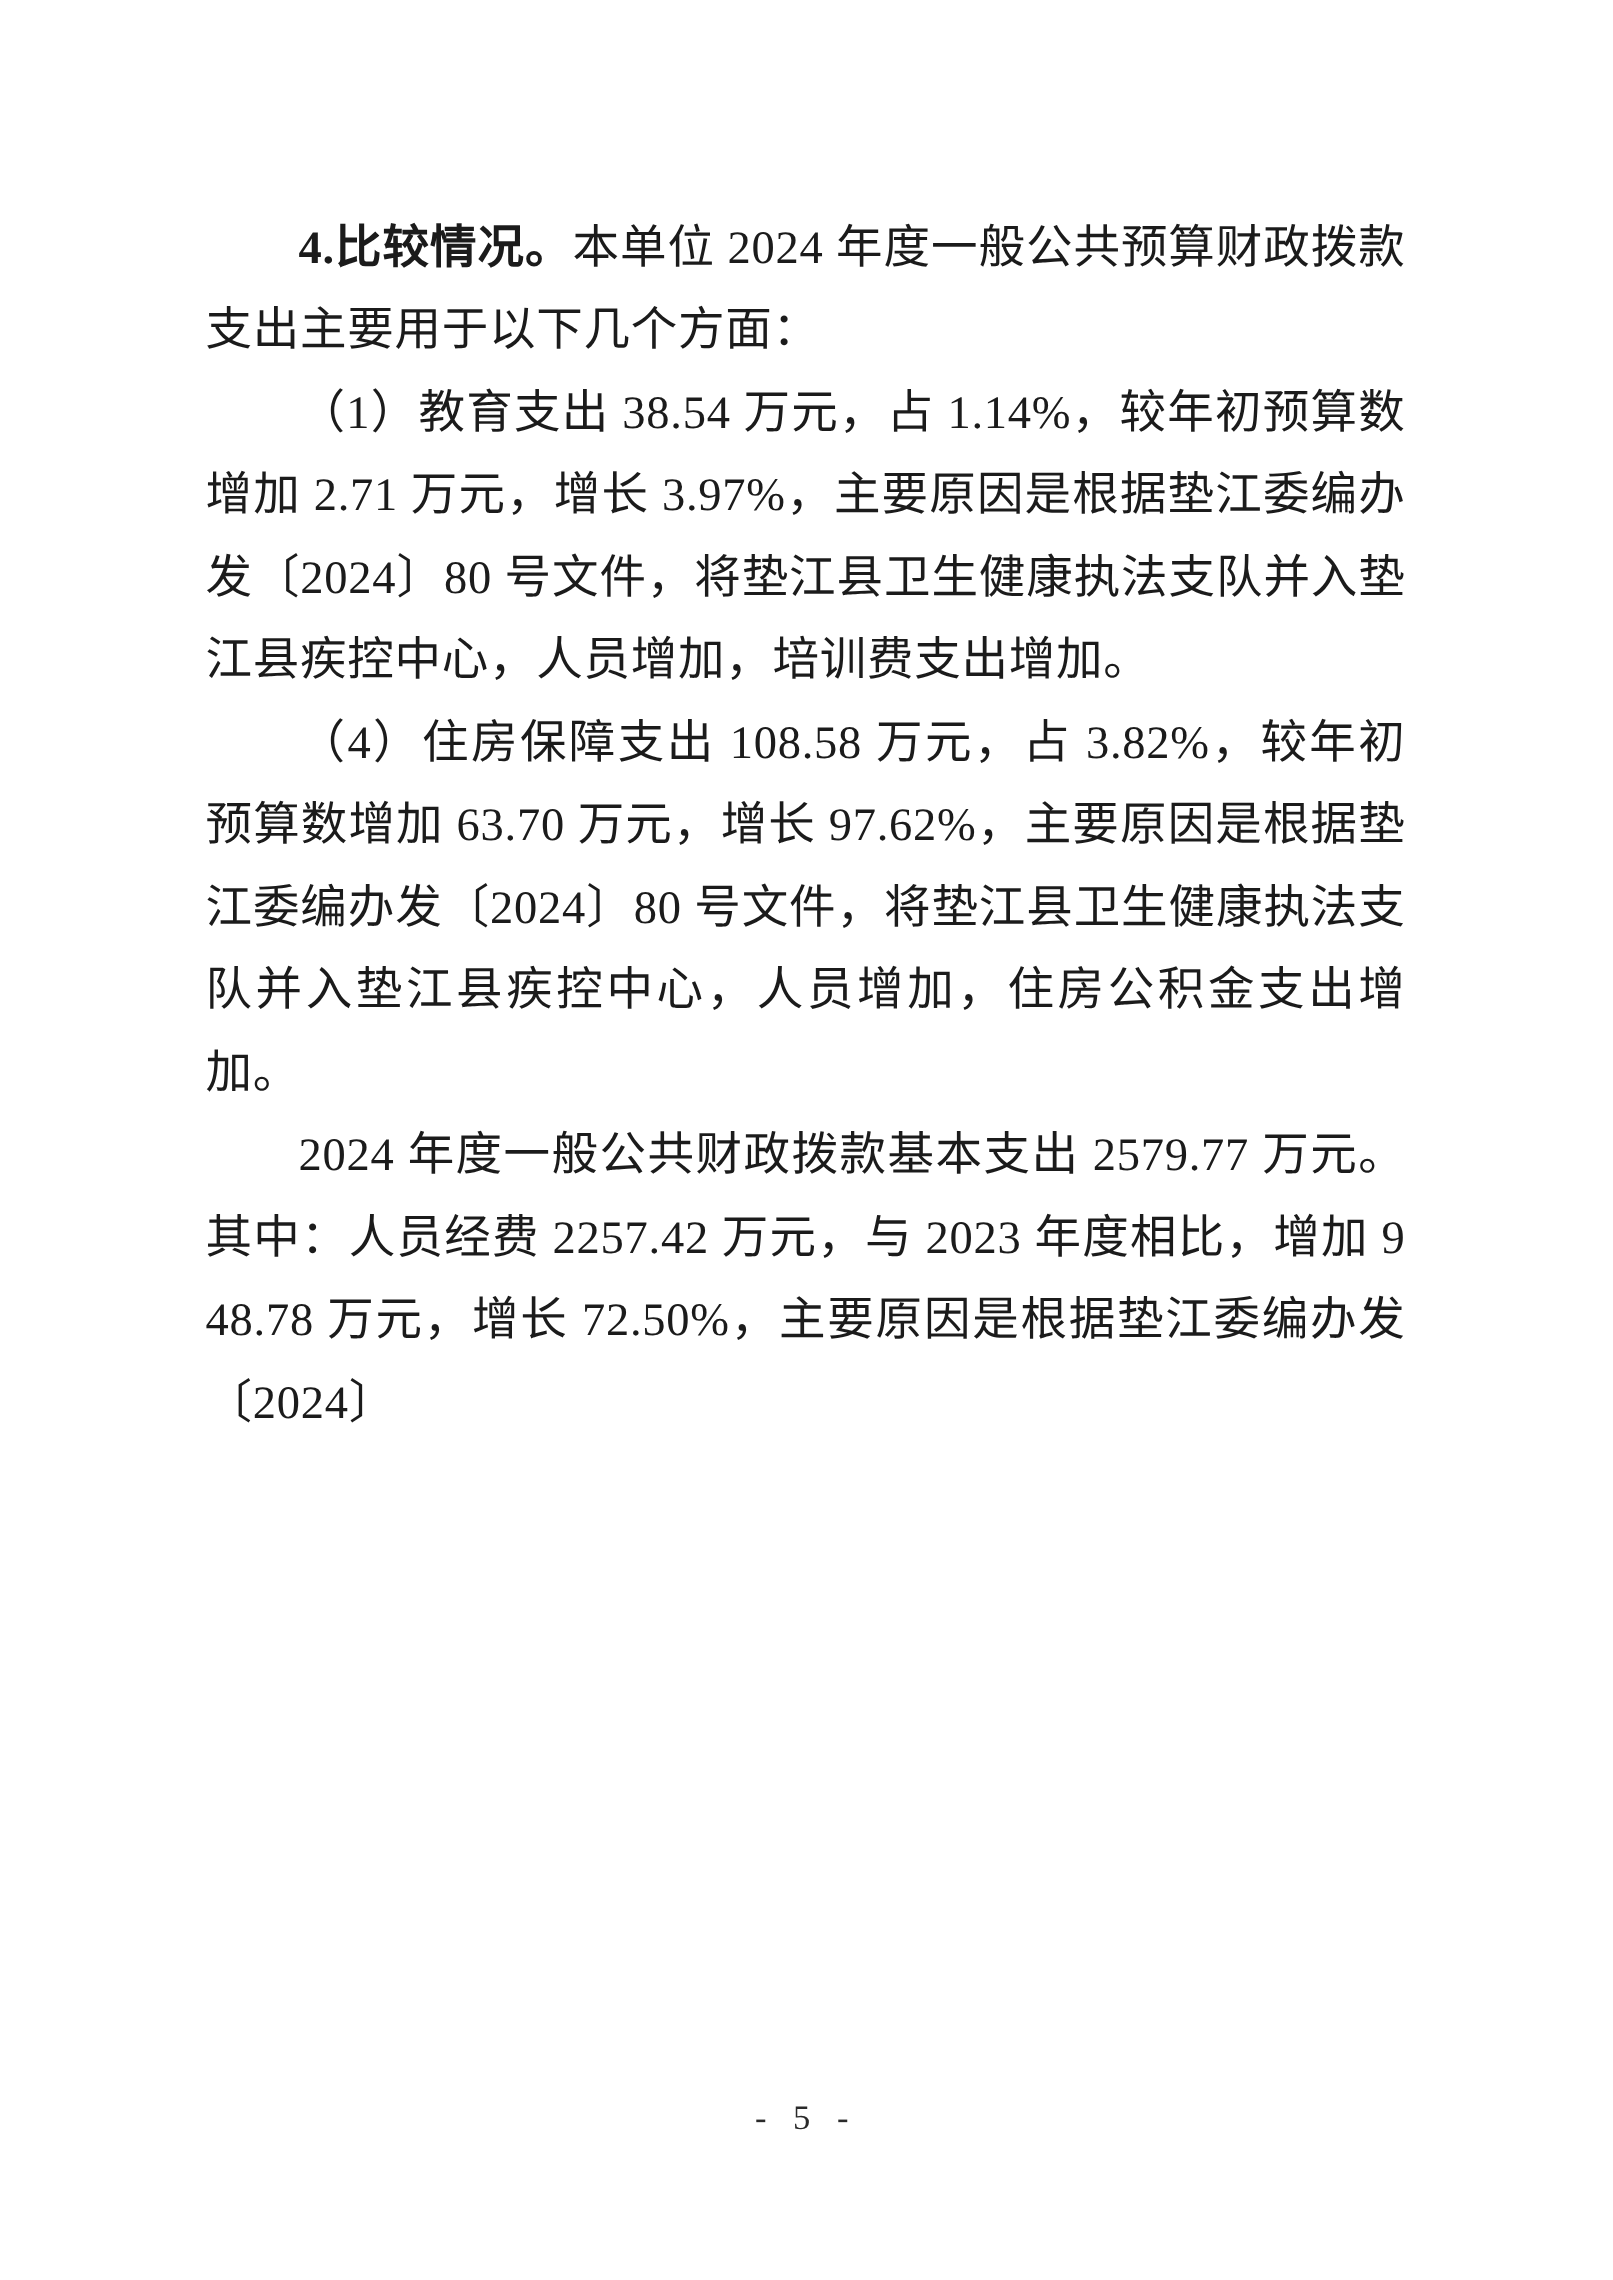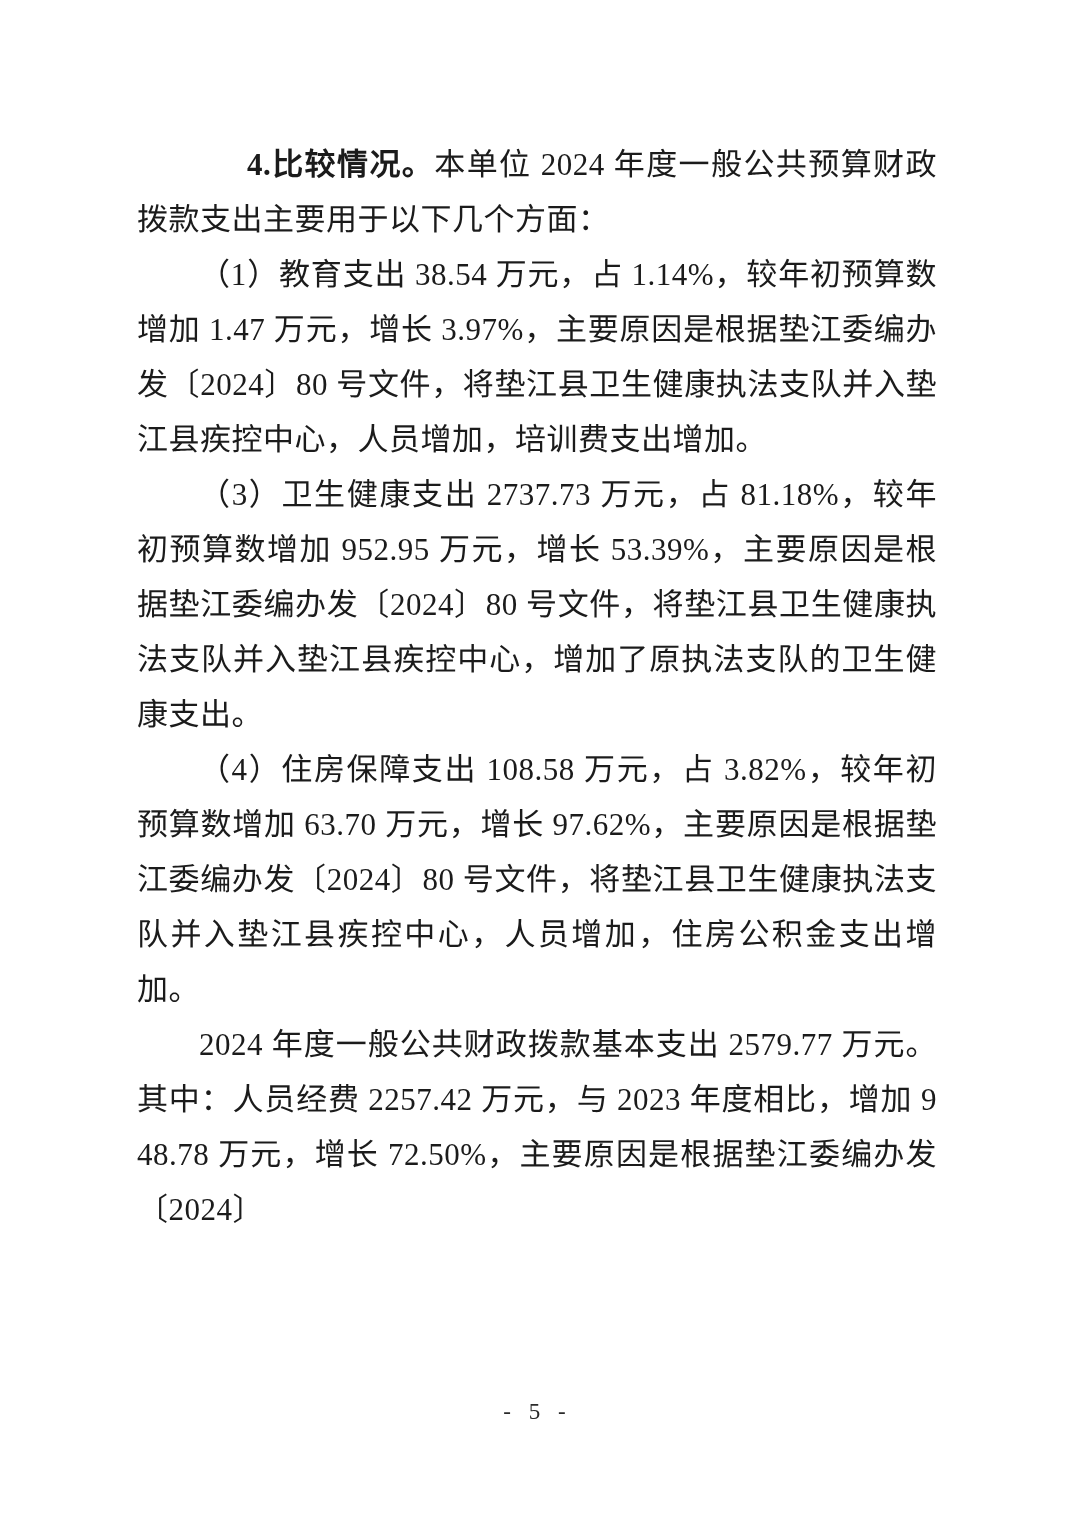--- a/index.html
+++ b/index.html
@@ -26,21 +26,20 @@
     margin: 0;
     font-size: 31px;
     line-height: 55px;
     text-align: justify;
     text-indent: 2em;
     word-break: break-all;
     letter-spacing: 0.5px;
   }
   .para-lead {
     font-weight: bold;
-    margin-left: 48px;
   }
   .section-heading {
     font-weight: bold;
     letter-spacing: -1px;
   }
   .page-footer {
     position: absolute;
     left: 0;
     top: 1392px;
     width: 100%;
@@ -52,24 +51,23 @@
   }
 </style>
 </head>
 <body>
 
 <div class="page">
   <div class="content">
 
     <p class="para"><span class="para-lead">4.比较情况。</span><span>本单位 2024 年度一般公共预算财政拨款支出主要用于以下几个方面：</span></p>
 
-    <p class="para">（1）教育支出 38.54 万元，占 1.14%，较年初预算数增加 1.47 万元，增长 3.97%，主要原因是根据垫江委编办发〔2024〕80 号文件，将垫江县卫生健康执法支队并入垫江县疾控中心，人员增加，培训费支出增加。</p>
+    <p class="para">（1）教育支出 38.54 万元，占 1.14%，较年初预算数增加 2.71 万元，增长 3.97%，主要原因是根据垫江委编办发〔2024〕80 号文件，将垫江县卫生健康执法支队并入垫江县疾控中心，人员增加，培训费支出增加。</p>
 
 
-    <p class="para">（3）卫生健康支出 2737.73 万元，占 81.18%，较年初预算数增加 952.95 万元，增长 53.39%，主要原因是根据垫江委编办发〔2024〕80 号文件，将垫江县卫生健康执法支队并入垫江县疾控中心，增加了原执法支队的卫生健康支出。</p>
 
     <p class="para">（4）住房保障支出 108.58 万元，占 3.82%，较年初预算数增加 63.70 万元，增长 97.62%，主要原因是根据垫江委编办发〔2024〕80 号文件，将垫江县卫生健康执法支队并入垫江县疾控中心，人员增加，住房公积金支出增加。</p>
 
 
     <p class="para">2024 年度一般公共财政拨款基本支出 2579.77 万元。其中：人员经费 2257.42 万元，与 2023 年度相比，增加 948.78 万元，增长 72.50%，主要原因是根据垫江委编办发〔2024〕</p>
 
   </div>
 
   <div class="page-footer">- 5 -</div>
 </div>

